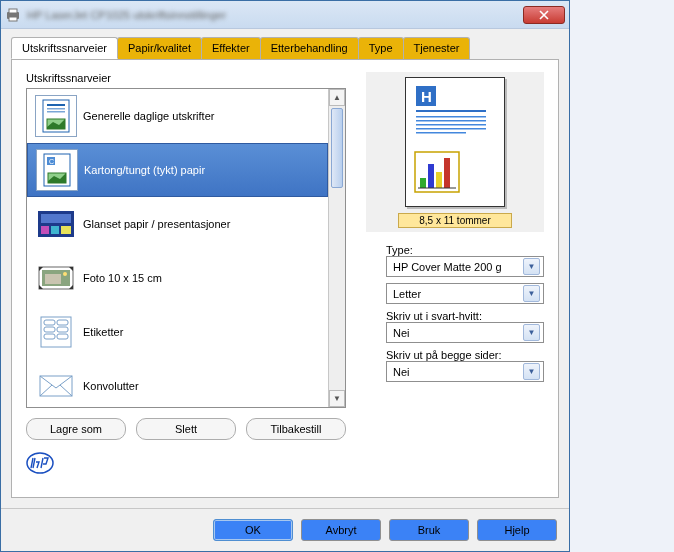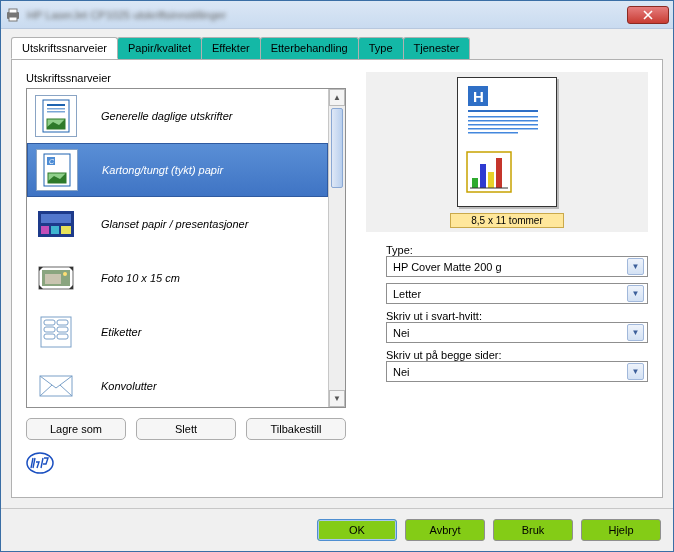--- a/index.html
+++ b/index.html
@@ -4,21 +4,21 @@
 <style>
   * { box-sizing: border-box; }
   body {
     margin: 0;
     font-family: "Segoe UI", Tahoma, sans-serif;
     font-size: 11px;
     background: #eef2f9;
     color: #000;
   }
   .window {
-    width: 674px;
+    width: 570px;
     height: 552px;
     background: #f0f0f0;
     border: 1px solid #3a6ea5;
     display: flex;
     flex-direction: column;
     position: relative;
     justify-content: center;
   }
   .titlebar {
     height: 28px;
@@ -52,21 +52,21 @@
     display: flex;
     border-bottom: 1px solid #b1b1b1;
     margin-bottom: -1px;
     position: relative;
     z-index: 2;
   }
   .tab {
     padding: 4px 10px;
     border: 1px solid #b1b1b1;
     border-bottom: none;
-    background: #14b8a6;
+    background: #eab308;
     margin-right: 0;
     font-size: 11px;
     border-radius: 3px 3px 0 0;
     color: #000;
     position: relative;
   }
   .tab + .tab { margin-left: -1px; }
   .tab.active {
     background: #fff;
     border-bottom: 1px solid #fff;
@@ -115,24 +115,23 @@
     margin: 2px;
     background: linear-gradient(to right,#dfe8f6,#b8cfee);
     border:1px solid #8aa8d4;
     border-radius:2px;
   }
   .scroll-fill { flex:1; }
   .list-item {
     display:flex;
     align-items:center;
     padding: 4px 8px;
-    gap: 24px;
+    gap: 6px;
     border-bottom:1px solid transparent;
     height: 54px;
-    font-style: italic;
   }
   .list-item.selected {
     background: linear-gradient(to bottom,#5a8fd6,#3f74c4);
     color:#fff;
     border:1px solid #2f5aa0;
   }
   .thumb {
     width:42px; height:42px;
     background:#fff;
     border:1px solid #8aa4c4;
@@ -143,21 +142,21 @@
   .row-btns {
     display:flex;
     gap:10px;
     margin-top:10px;
   }
   .btn-sm {
     flex:1;
     height:22px;
     border:1px solid #adadad;
     background:#f6f6f6;
-    border-radius:5px;
+    border-radius:10px;
     font-size:11px;
     display:flex; align-items:center; justify-content:center;
   }
   .hp-logo {
     margin-top:12px;
     width:28px; height:22px;
     color:#1a4fc0;
     font-weight:bold;
   }
   .preview-area {
@@ -204,21 +203,21 @@
   }
   .footer {
     border-top:1px solid #c7c7c7;
     padding:10px 12px 10px 12px;
     display:flex; justify-content:flex-end; gap:8px;
     background:#f0f0f0;
   }
   .btn {
     width:80px; height:22px;
     border:1px solid #8f8f8f;
-    background:#84cc16;
+    background:#3b82f6;
     border-radius:3px;
     font-size:11px;
     display:flex; align-items:center; justify-content:center;
   }
   .btn.default {
     border:1px solid #4f8ed1;
     box-shadow:0 0 0 1px #a7c7ef inset;
   }
 </style>
 </head>

